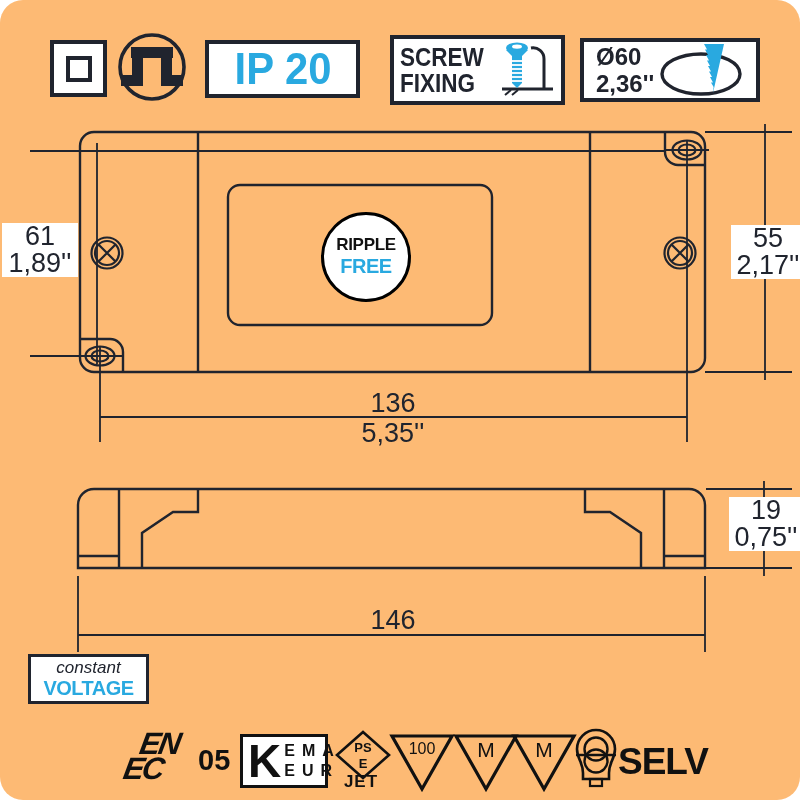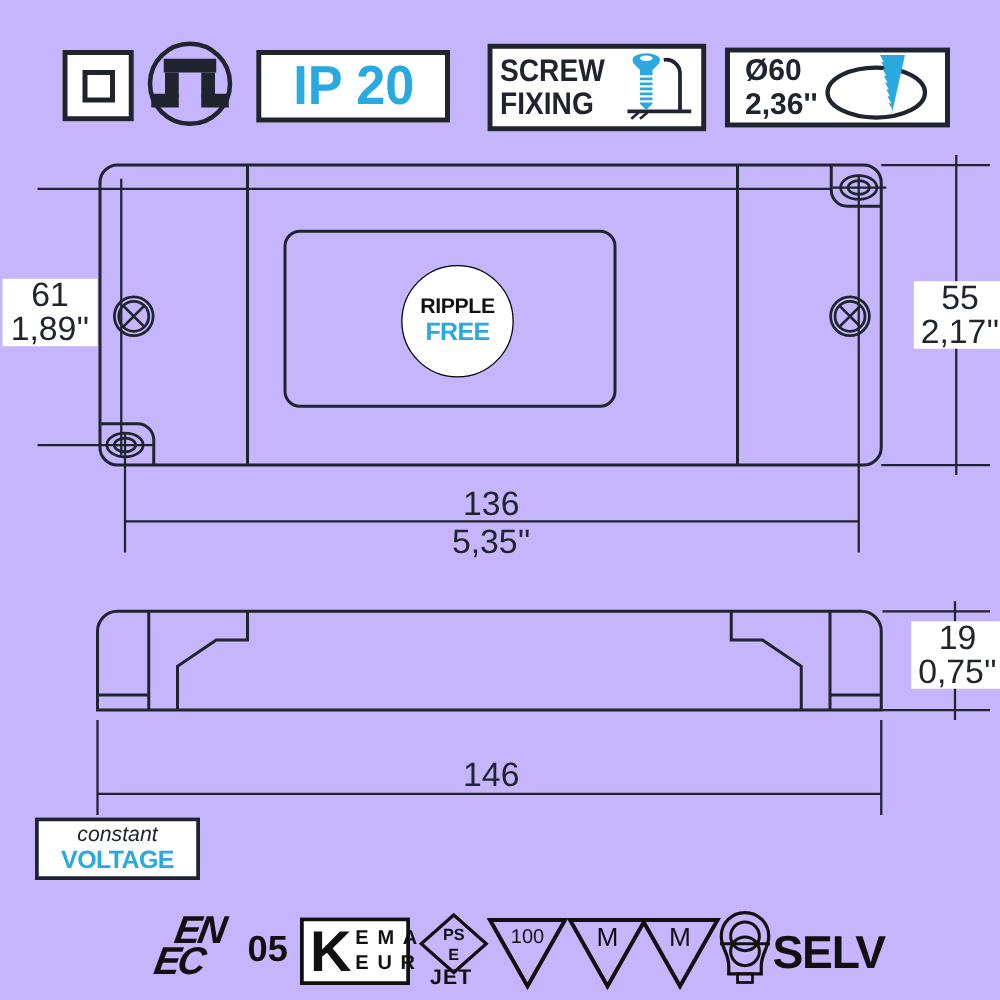--- a/index.html
+++ b/index.html
@@ -1,39 +1,39 @@
 <!DOCTYPE html>
 <html><head>
 <meta charset="utf-8">
 <style>
   html,body{margin:0;padding:0;background:#fff;}
-  .canvas{position:relative;width:800px;height:800px;background:#c4b5fd;overflow:hidden;
-          font-family:"Liberation Sans",sans-serif;color:#20242e;}
+  .canvas{position:relative;width:800px;height:800px;background:#fdba74;overflow:hidden;
+          font-family:"Liberation Sans",sans-serif;color:#20242e;border-radius:23px;}
   .abs{position:absolute;}
   .box{border:4px solid #20242e;background:#fff;box-sizing:border-box;}
   
   .class2-outer{left:50px;top:40px;width:57px;height:57px;display:flex;align-items:center;justify-content:center;}
   .class2-inner{width:26px;height:26px;border:4px solid #20242e;box-sizing:border-box;}
   .ip-box{left:205px;top:40px;width:155px;height:58px;display:flex;align-items:center;justify-content:center;}
   .ip-text{font-size:44px;font-weight:900;color:#29a9e0;letter-spacing:0;transform:scaleX(.95);}
   .sf-box{left:390px;top:35px;width:175px;height:70px;display:flex;align-items:center;padding-left:6px;}
   .sf-text{font-size:25px;font-weight:900;line-height:26px;transform:scaleX(.9);transform-origin:left center;white-space:nowrap;}
   .hole-box{left:580px;top:38px;width:180px;height:64px;display:flex;align-items:center;padding-left:12px;}
   .hole-text{font-size:24px;font-weight:700;line-height:27px;white-space:nowrap;}
   
   .dim{position:absolute;font-size:27px;line-height:27px;text-align:center;color:#20242e;z-index:4;}
   .dim.bg{background:#fff;}
   
-  .ripple{left:321px;top:212px;width:90px;height:90px;border:1px solid #000000;border-radius:50%;
+  .ripple{left:321px;top:212px;width:90px;height:90px;border:3px solid #000000;border-radius:50%;
           background:#fff;box-sizing:border-box;display:flex;flex-direction:column;align-items:center;
           justify-content:center;z-index:3;}
   .ripple .r1{font-size:17px;font-weight:900;letter-spacing:-.3px;line-height:17px;color:#111;}
   .ripple .r2{font-size:20px;font-weight:700;letter-spacing:-.5px;line-height:26px;color:#29a9e0;}
   
-  .cv-box{left:28px;top:654px;width:132px;height:50px;border:3px solid #20242e;background:#fff;
+  .cv-box{left:28px;top:654px;width:121px;height:50px;border:3px solid #20242e;background:#fff;
           box-sizing:border-box;display:flex;flex-direction:column;align-items:center;justify-content:center;}
   .cv1{font-style:italic;font-size:17px;line-height:17px;color:#20242e;}
   .cv2{font-size:20px;font-weight:900;line-height:24px;letter-spacing:-.5px;color:#29a9e0;}
   
   .enec{left:126px;top:731px;font-weight:900;font-style:italic;font-size:31px;line-height:25px;
         letter-spacing:-2px;transform:skewX(-10deg);color:#111;}
   .enec .l1{padding-left:12px;}
   .enec-year{left:198px;top:744px;font-size:29px;font-weight:900;color:#111;}
   .kema{left:240px;top:734px;width:88px;height:54px;border:3px solid #111;box-sizing:border-box;
         display:flex;align-items:center;background:#fff;}

